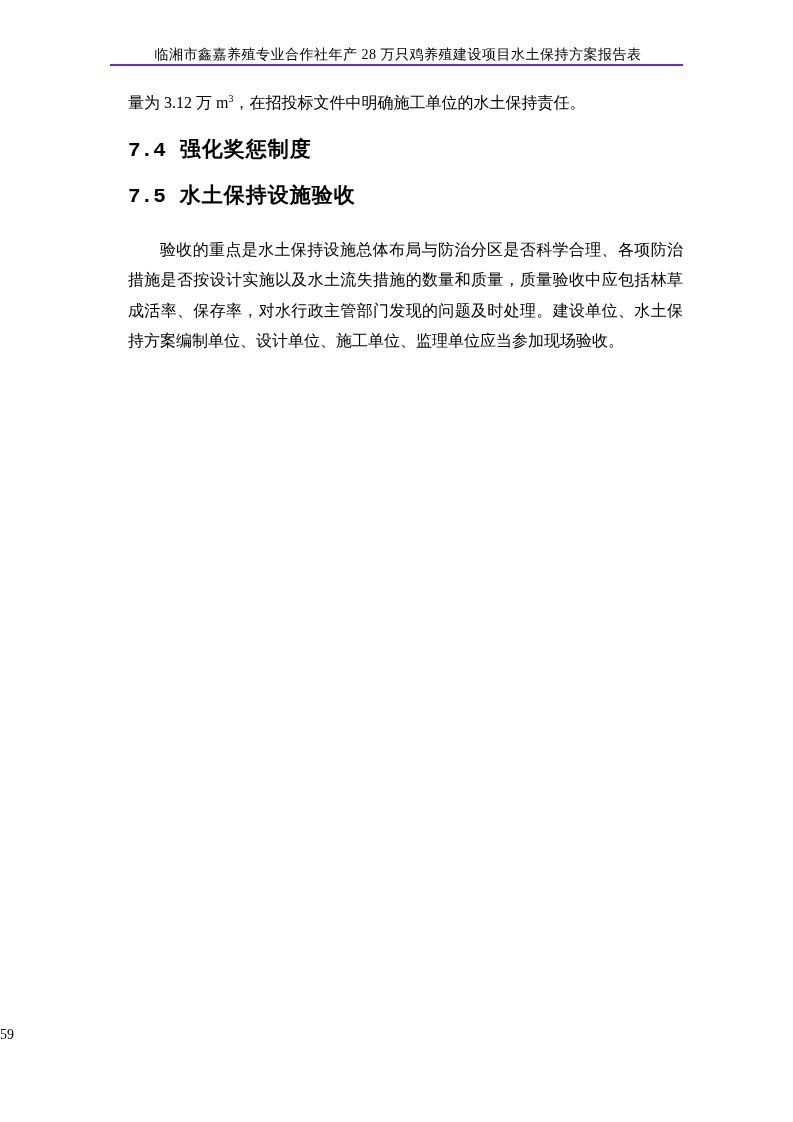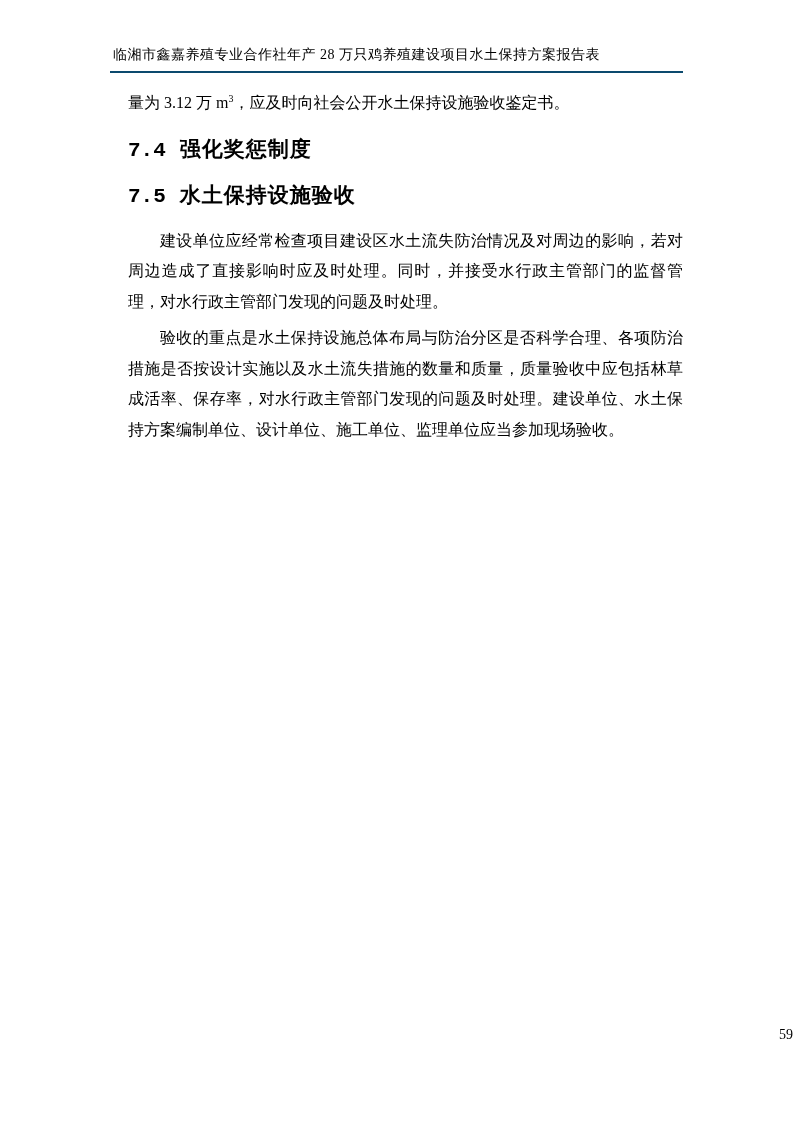--- a/index.html
+++ b/index.html
@@ -16,22 +16,23 @@
     font-family: "Liberation Serif", "DejaVu Serif", serif;
     overflow: hidden;
   }
 
   
   .page-header {
     position: absolute;
     top: 46px;
     left: 110px;
     width: 573px;
-    border-bottom: 2px solid #0c4a6e;
-    padding-bottom: 7px;
+    border-bottom: 2px solid #6d28d9;
+    padding-bottom: 0;
+    text-align: center;
   }
   .page-header .header-text {
     font-size: 14px;
     line-height: 18px;
     padding-left: 3px;
     letter-spacing: 0.5px;
     white-space: nowrap;
   }
 
   
@@ -61,64 +62,63 @@
   
   h2.section-heading {
     margin: 16px 0 14px 0;
     line-height: 28px;
     font-size: 21px;
     font-weight: bold;
     text-align: left;
     text-indent: 0;
   }
   h2.section-heading.heading-7-5 {
-    margin-bottom: 15px;
+    margin-bottom: 24px;
   }
   h2.section-heading .hnum {
     font-family: Liberation Mono, monospace;
     margin-right: 14px;
   }
   h2.section-heading .htitle {
     font-family: "Liberation Sans", "DejaVu Sans", sans-serif;
     letter-spacing: 1px;
   }
 
   
   .page-footer {
     position: absolute;
     top: 1026px;
     left: 0;
     width: 793px;
-    text-align: right;
+    text-align: left;
   }
   .page-footer .page-number {
     font-size: 14px;
     line-height: 18px;
   }
 </style>
 </head>
 <body>
 
 <div class="page">
 
   <header class="page-header">
     <div class="header-text">临湘市鑫嘉养殖专业合作社年产 28 万只鸡养殖建设项目水土保持方案报告表</div>
   </header>
 
   <main class="doc-body">
 
-    <p class="no-indent"><span>量为 3.12 万 m</span><sup>3</sup><span>，应及时向社会公开水土保持设施验收鉴定书。</span></p>
+    <p class="no-indent"><span>量为 3.12 万 m</span><sup>3</sup><span>，在招投标文件中明确施工单位的水土保持责任。</span></p>
 
 
     <h2 class="section-heading heading-7-4"><span class="hnum">7.4</span><span class="htitle">强化奖惩制度</span></h2>
 
 
     <h2 class="section-heading heading-7-5"><span class="hnum">7.5</span><span class="htitle">水土保持设施验收</span></h2>
 
-    <p>建设单位应经常检查项目建设区水土流失防治情况及对周边的影响，若对周边造成了直接影响时应及时处理。同时，并接受水行政主管部门的监督管理，对水行政主管部门发现的问题及时处理。</p>
 
 
     <p>验收的重点是水土保持设施总体布局与防治分区是否科学合理、各项防治措施是否按设计实施以及水土流失措施的数量和质量，质量验收中应包括林草成活率、保存率，对水行政主管部门发现的问题及时处理。建设单位、水土保持方案编制单位、设计单位、施工单位、监理单位应当参加现场验收。</p>
 
   </main>
 
   <footer class="page-footer">
     <div class="page-number">59</div>
   </footer>
 

